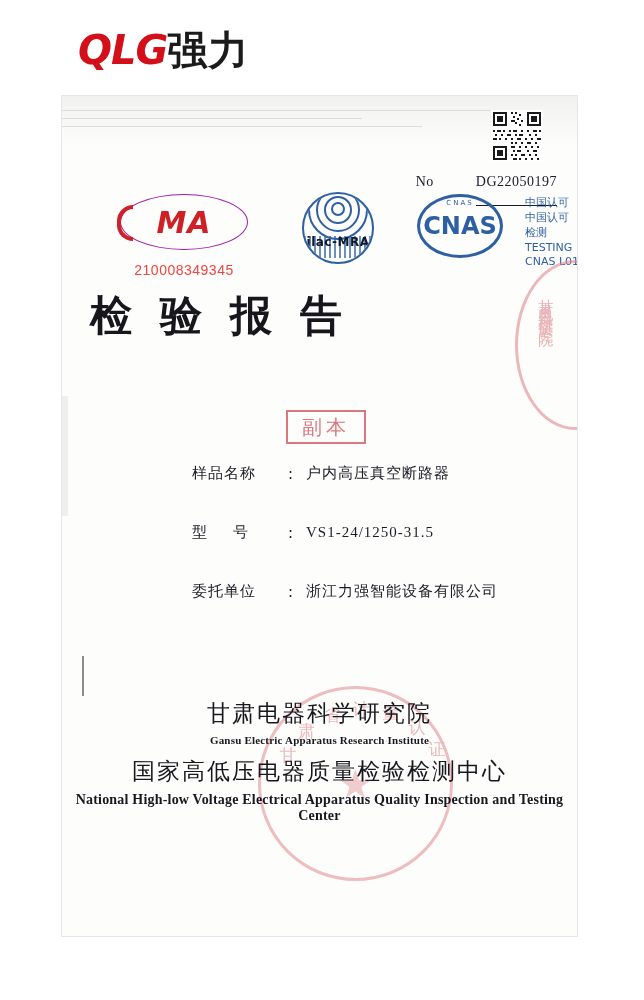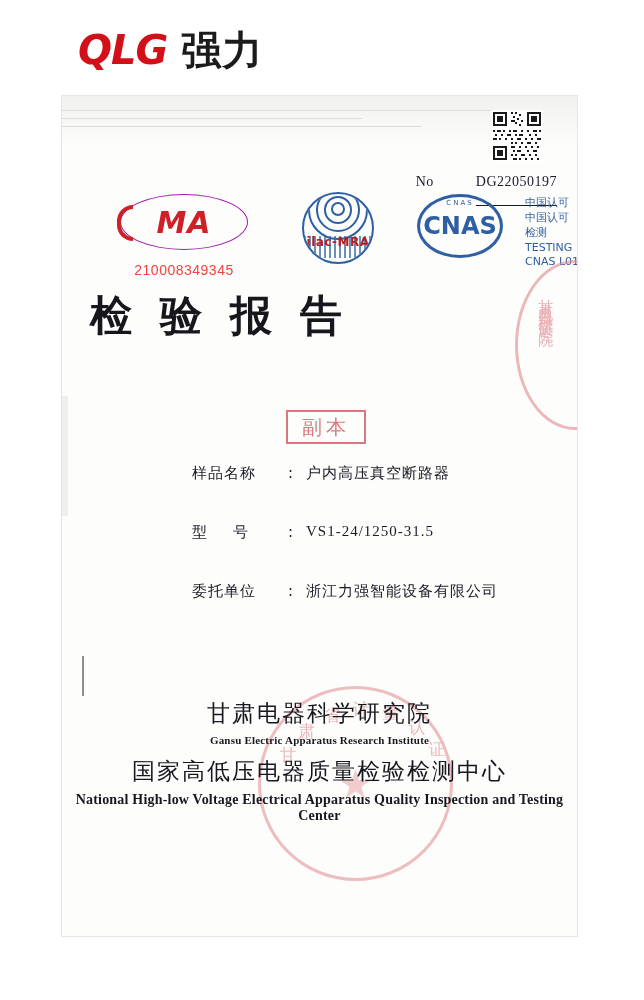--- a/index.html
+++ b/index.html
@@ -15,21 +15,21 @@
     width: 644px; height: 1000px;
     background: #ffffff;
   }
 
   
   .brand {
     position: absolute;
     left: 78px; top: 30px;
     display: flex;
     align-items: center;
-    gap: 14px;
+    gap: 0;
   }
   .brand-qlg {
     font-family: "DejaVu Sans", sans-serif;
     font-weight: bold;
     font-style: italic;
     font-size: 40px;
     letter-spacing: -1px;
     color: #d3101a;
     line-height: 1;
   }
@@ -145,21 +145,21 @@
     left: 50%;
     transform: translateX(-50%);
   }
   .ilac-label {
     position: absolute;
     left: 0; right: 0;
     top: 41px;
     font-family: "DejaVu Sans", sans-serif;
     font-weight: bold;
     font-size: 12px;
-    color: #b91c1c;
+    color: #0f172a;
     letter-spacing: 0.5px;
   }
   
   .cnas {
     position: absolute; left: 280px; top: 0px;
     width: 120px; text-align: center;
   }
   .cnas-ring {
     width: 86px; height: 64px;
     margin: 0 auto;
@@ -237,21 +237,21 @@
   }
 
   
   .fields {
     position: absolute;
     left: 130px; top: 368px;
     width: 360px;
   }
   .field-row {
     display: flex;
-    align-items: flex-start;
+    align-items: center;
     margin-bottom: 40px;
     font-family: "DejaVu Sans", sans-serif;
     font-size: 15px;
     color: #1b1b27;
   }
   .field-label {
     width: 96px;
     flex: 0 0 96px;
     letter-spacing: 1px;
   }

